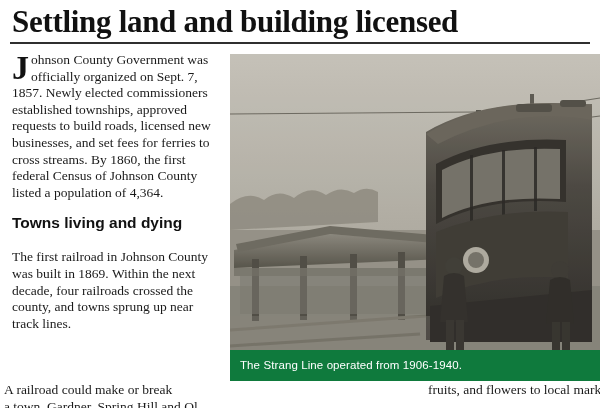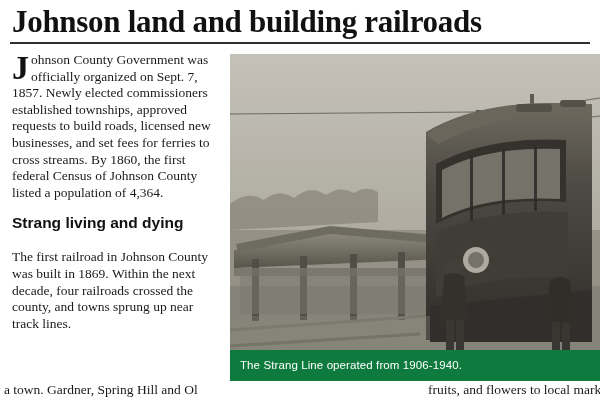--- a/index.html
+++ b/index.html
@@ -127,29 +127,29 @@
   .clip-line {
     height: 17px;
     overflow: hidden;
   }
 </style>
 </head>
 <body>
 
 <div class="page">
 
-  <h1 class="headline">Johnson land and building railroads</h1>
+  <h1 class="headline">Settling land and building licensed</h1>
   <div class="rule"></div>
 
   <div class="content">
 
     <div class="col-left">
       <p class="dropcap-para"><span class="dropcap">J</span><span>ohnson County Government was officially organized on Sept. 7, 1857. Newly elected commissioners established townships, approved requests to build roads, licensed new businesses, and set fees for ferries to cross streams. By 1860, the first federal Census of Johnson County listed a population of 4,364.</span></p>
 
-      <h2 class="subhead">Strang living and dying</h2>
+      <h2 class="subhead">Towns living and dying</h2>
 
       <p class="body-para">The first railroad in Johnson County was built in 1869. Within the next decade, four railroads crossed the county, and towns sprung up near track lines.</p>
     </div>
 
     <div class="figure">
       <div class="photo">
         <svg width="370" height="296" viewBox="0 0 370 296" xmlns="http://www.w3.org/2000/svg">
           <defs>
             <linearGradient id="sky" x1="0" y1="0" x2="0" y2="1">
               <stop offset="0%" stop-color="#cfcbc2"></stop>
@@ -237,18 +237,19 @@
           <rect x="0" y="0" width="370" height="296" fill="#6f6b60" opacity="0.10"></rect>
         </svg>
       </div>
       <div class="caption-bar">The Strang Line operated from 1906-1940.</div>
     </div>
 
   </div>
 
   <div class="bottom-row">
     <div class="bottom-left">
+      <div class="clip-line">A railroad could make or break</div>
       <div class="clip-line">a town. Gardner, Spring Hill and Ol</div>
     </div>
     <div class="bottom-right">fruits, and flowers to local mark</div>
   </div>
 
 </div>
 
 </body></html>

